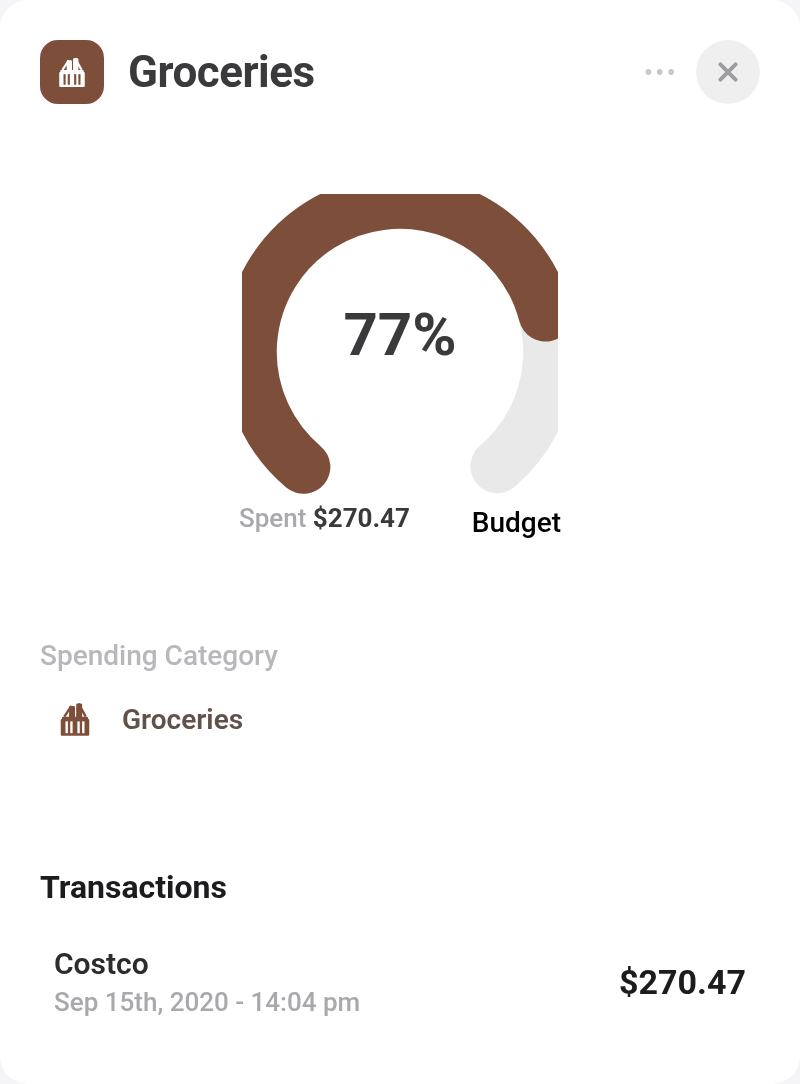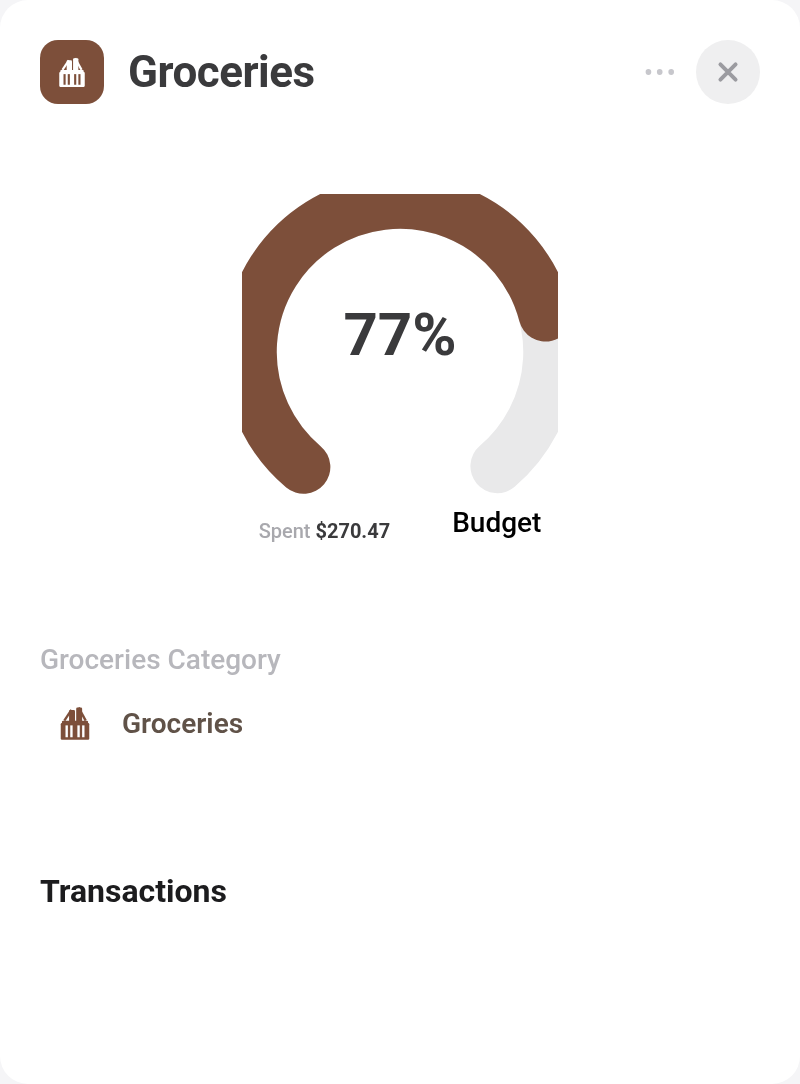--- a/index.html
+++ b/index.html
@@ -97,21 +97,21 @@
     padding-bottom: 10px;
   }
 
   .stats {
     display: flex;
     gap: 62px;
     margin-top: 20px;
   }
   .stat-left { text-align: right; }
   .stat-right { text-align: left; }
-  .stat-line1 { font-size: 20px; line-height: 1.15; margin-top: 16px; }
+  .stat-line1 { font-size: 26px; line-height: 1.15; }
   .muted { color: #a8a8ad; font-weight: 500; }
   .strong { color: #3a3a3c; font-weight: 700; }
   .stat-line2 { font-size: 28px; color: #000000; font-weight: 500; margin-top: 2px; }
 
   .section-label {
     margin-top: 100px;
     font-size: 28px;
     color: #b7b7bc;
     font-weight: 500;
   }
@@ -216,35 +216,42 @@
           <span> </span>
           <span class="strong">$270.47</span>
         </div>
       </div>
       <div class="stat-right">
         <div class="stat-line2">Budget</div>
       </div>
     </div>
   </div>
 
-  <div class="section-label">Groceries Category</div>
+  <div class="section-label">Spending Category</div>
   <div class="cat-row">
     <svg class="cat-icon" viewBox="0 0 32 32">
       <g fill="#7d4f3a">
         <rect x="4" y="16" width="24" height="14" rx="1"></rect>
         <rect x="5" y="14" width="22" height="3" rx="1"></rect>
         <rect x="8" y="18" width="2" height="10" fill="#ffffff"></rect>
         <rect x="12" y="18" width="2" height="10" fill="#ffffff"></rect>
         <rect x="18" y="18" width="2" height="10" fill="#ffffff"></rect>
         <rect x="22" y="18" width="2" height="10" fill="#ffffff"></rect>
         <rect x="11" y="5" width="5" height="10" rx="1"></rect>
         <rect x="17" y="3" width="5" height="12" rx="1"></rect>
         <path d="M7 14 L13 5" stroke="#7d4f3a" stroke-width="2" fill="none"></path>
         <path d="M25 14 L19 3" stroke="#7d4f3a" stroke-width="2" fill="none"></path>
       </g>
     </svg>
     <div class="cat-name">Groceries</div>
   </div>
 
   <div class="tx-heading">Transactions</div>
 
+  <div class="tx-row">
+    <div class="tx-left">
+      <div class="tx-name">Costco</div>
+      <div class="tx-date">Sep 15th, 2020 - 14:04 pm</div>
+    </div>
+    <div class="tx-amount">$270.47</div>
+  </div>
 
 </div>
 
 </body></html>

